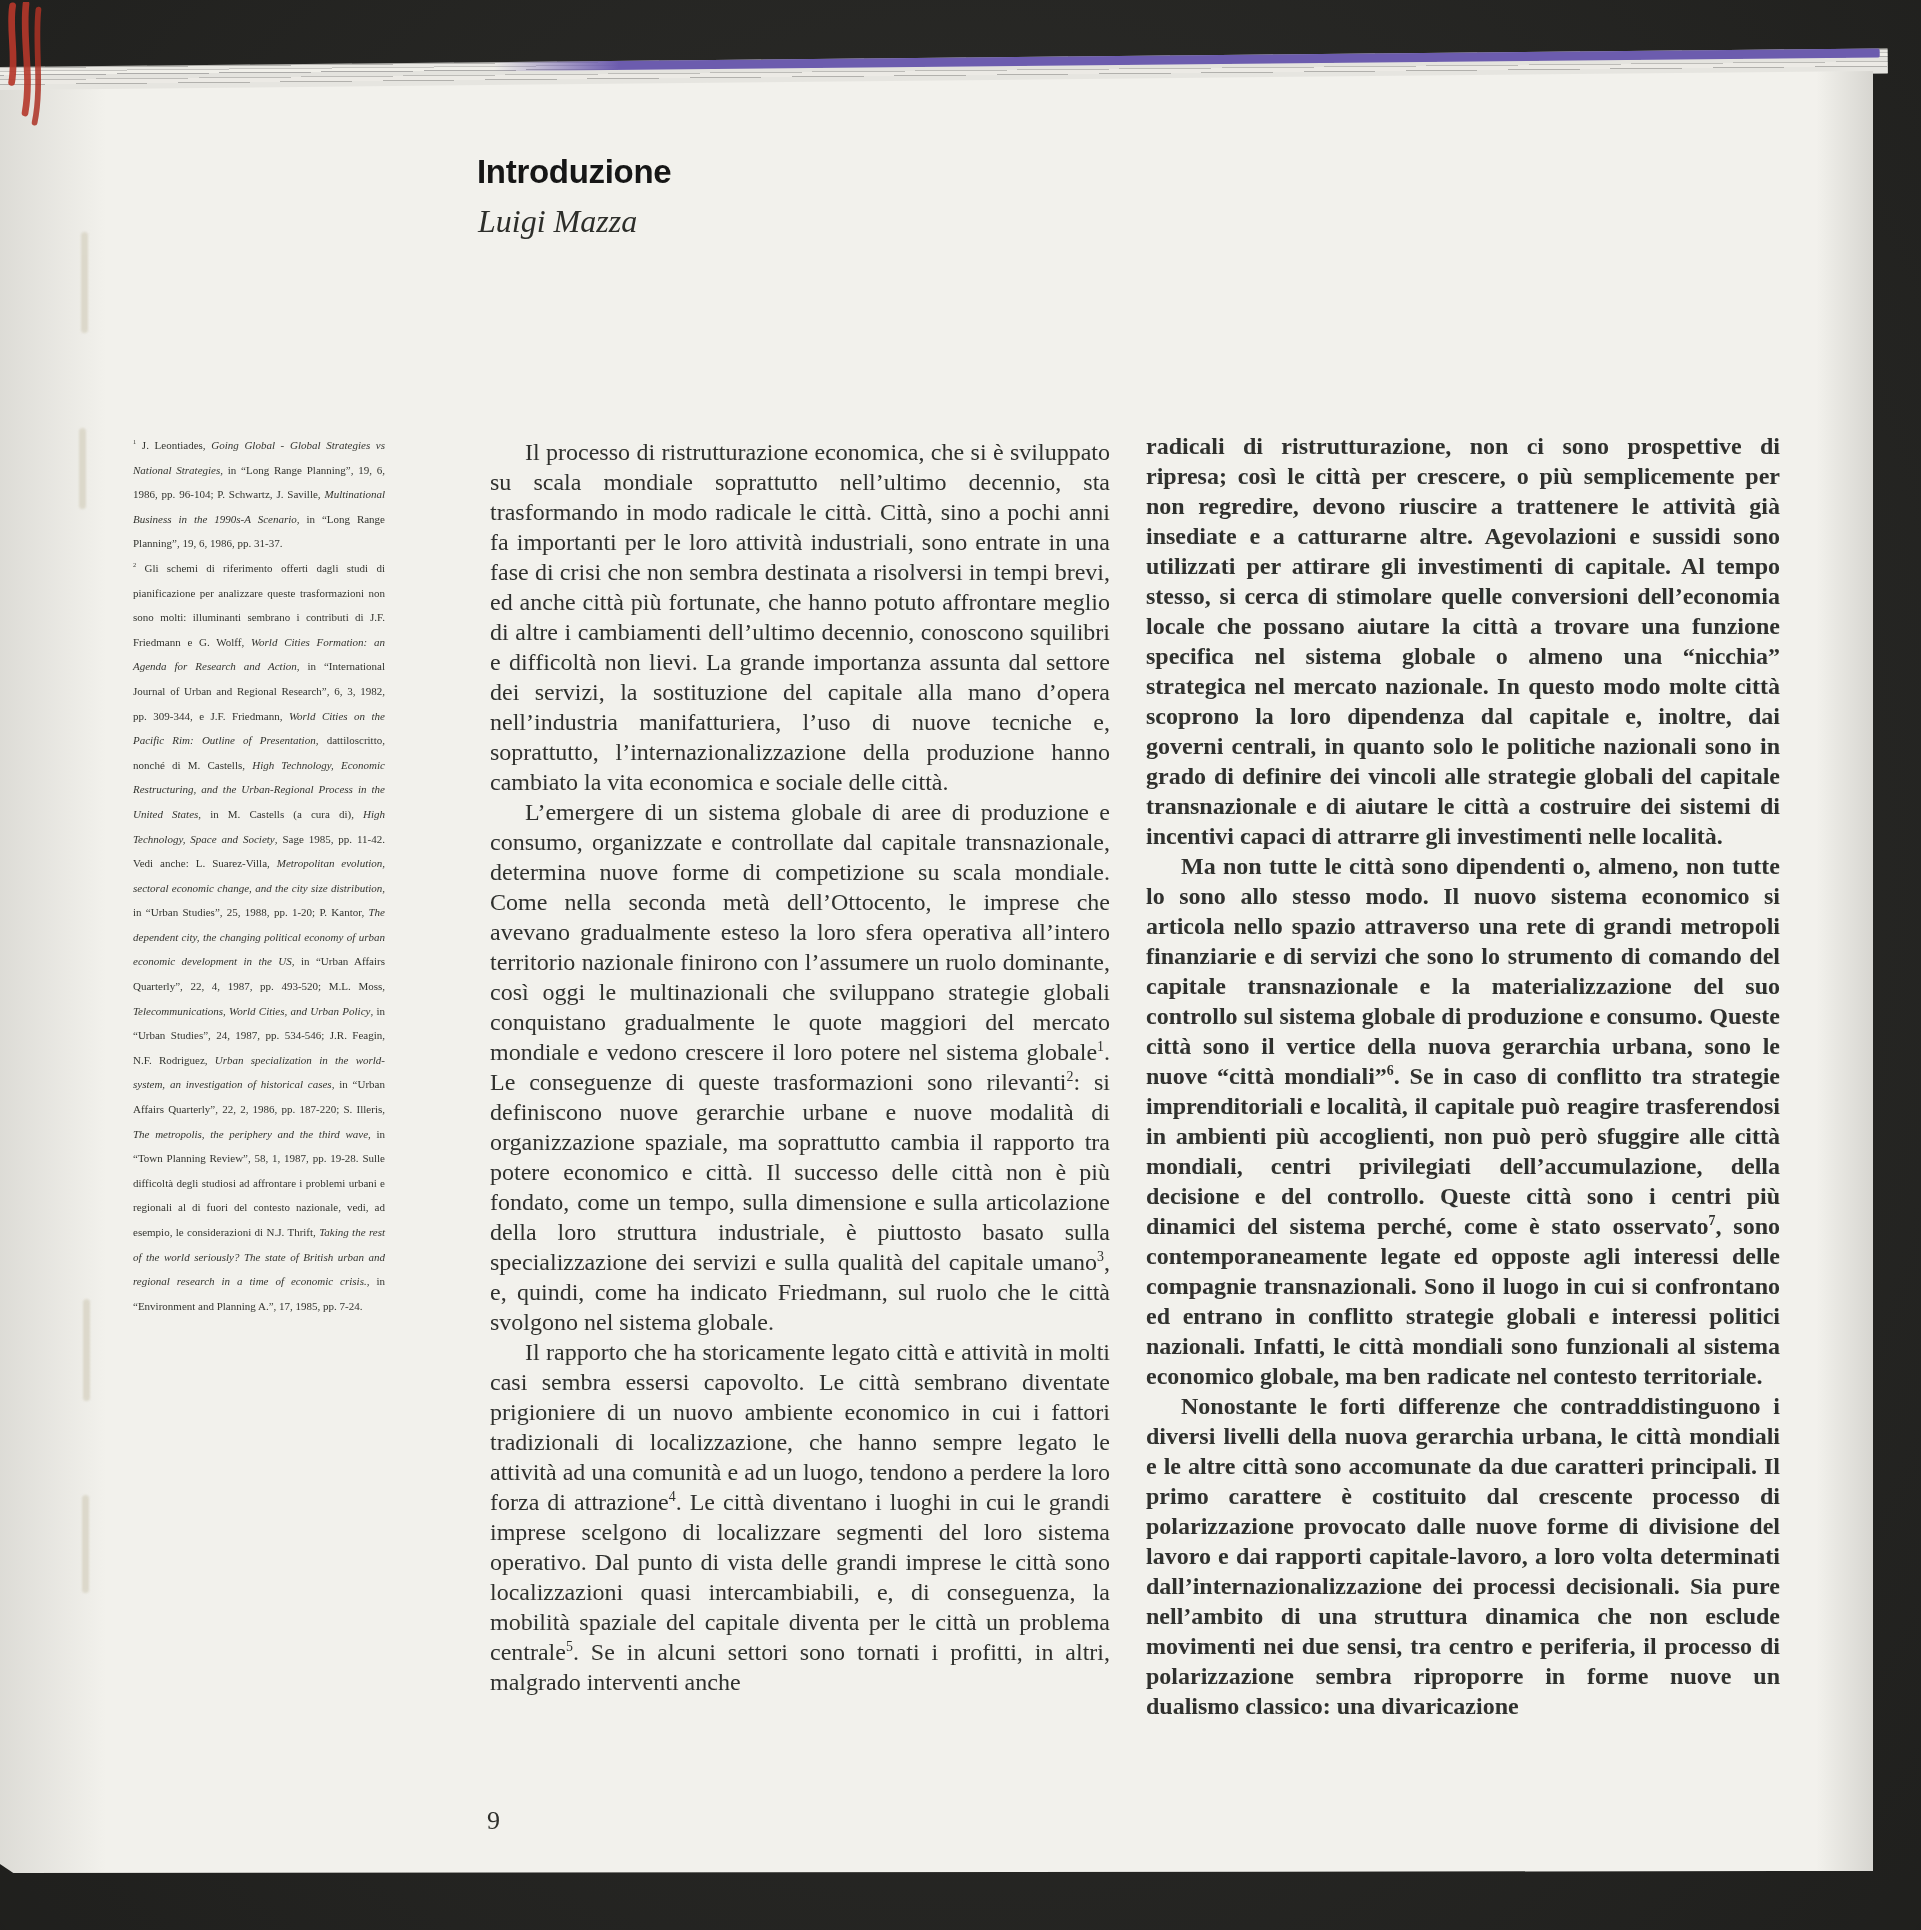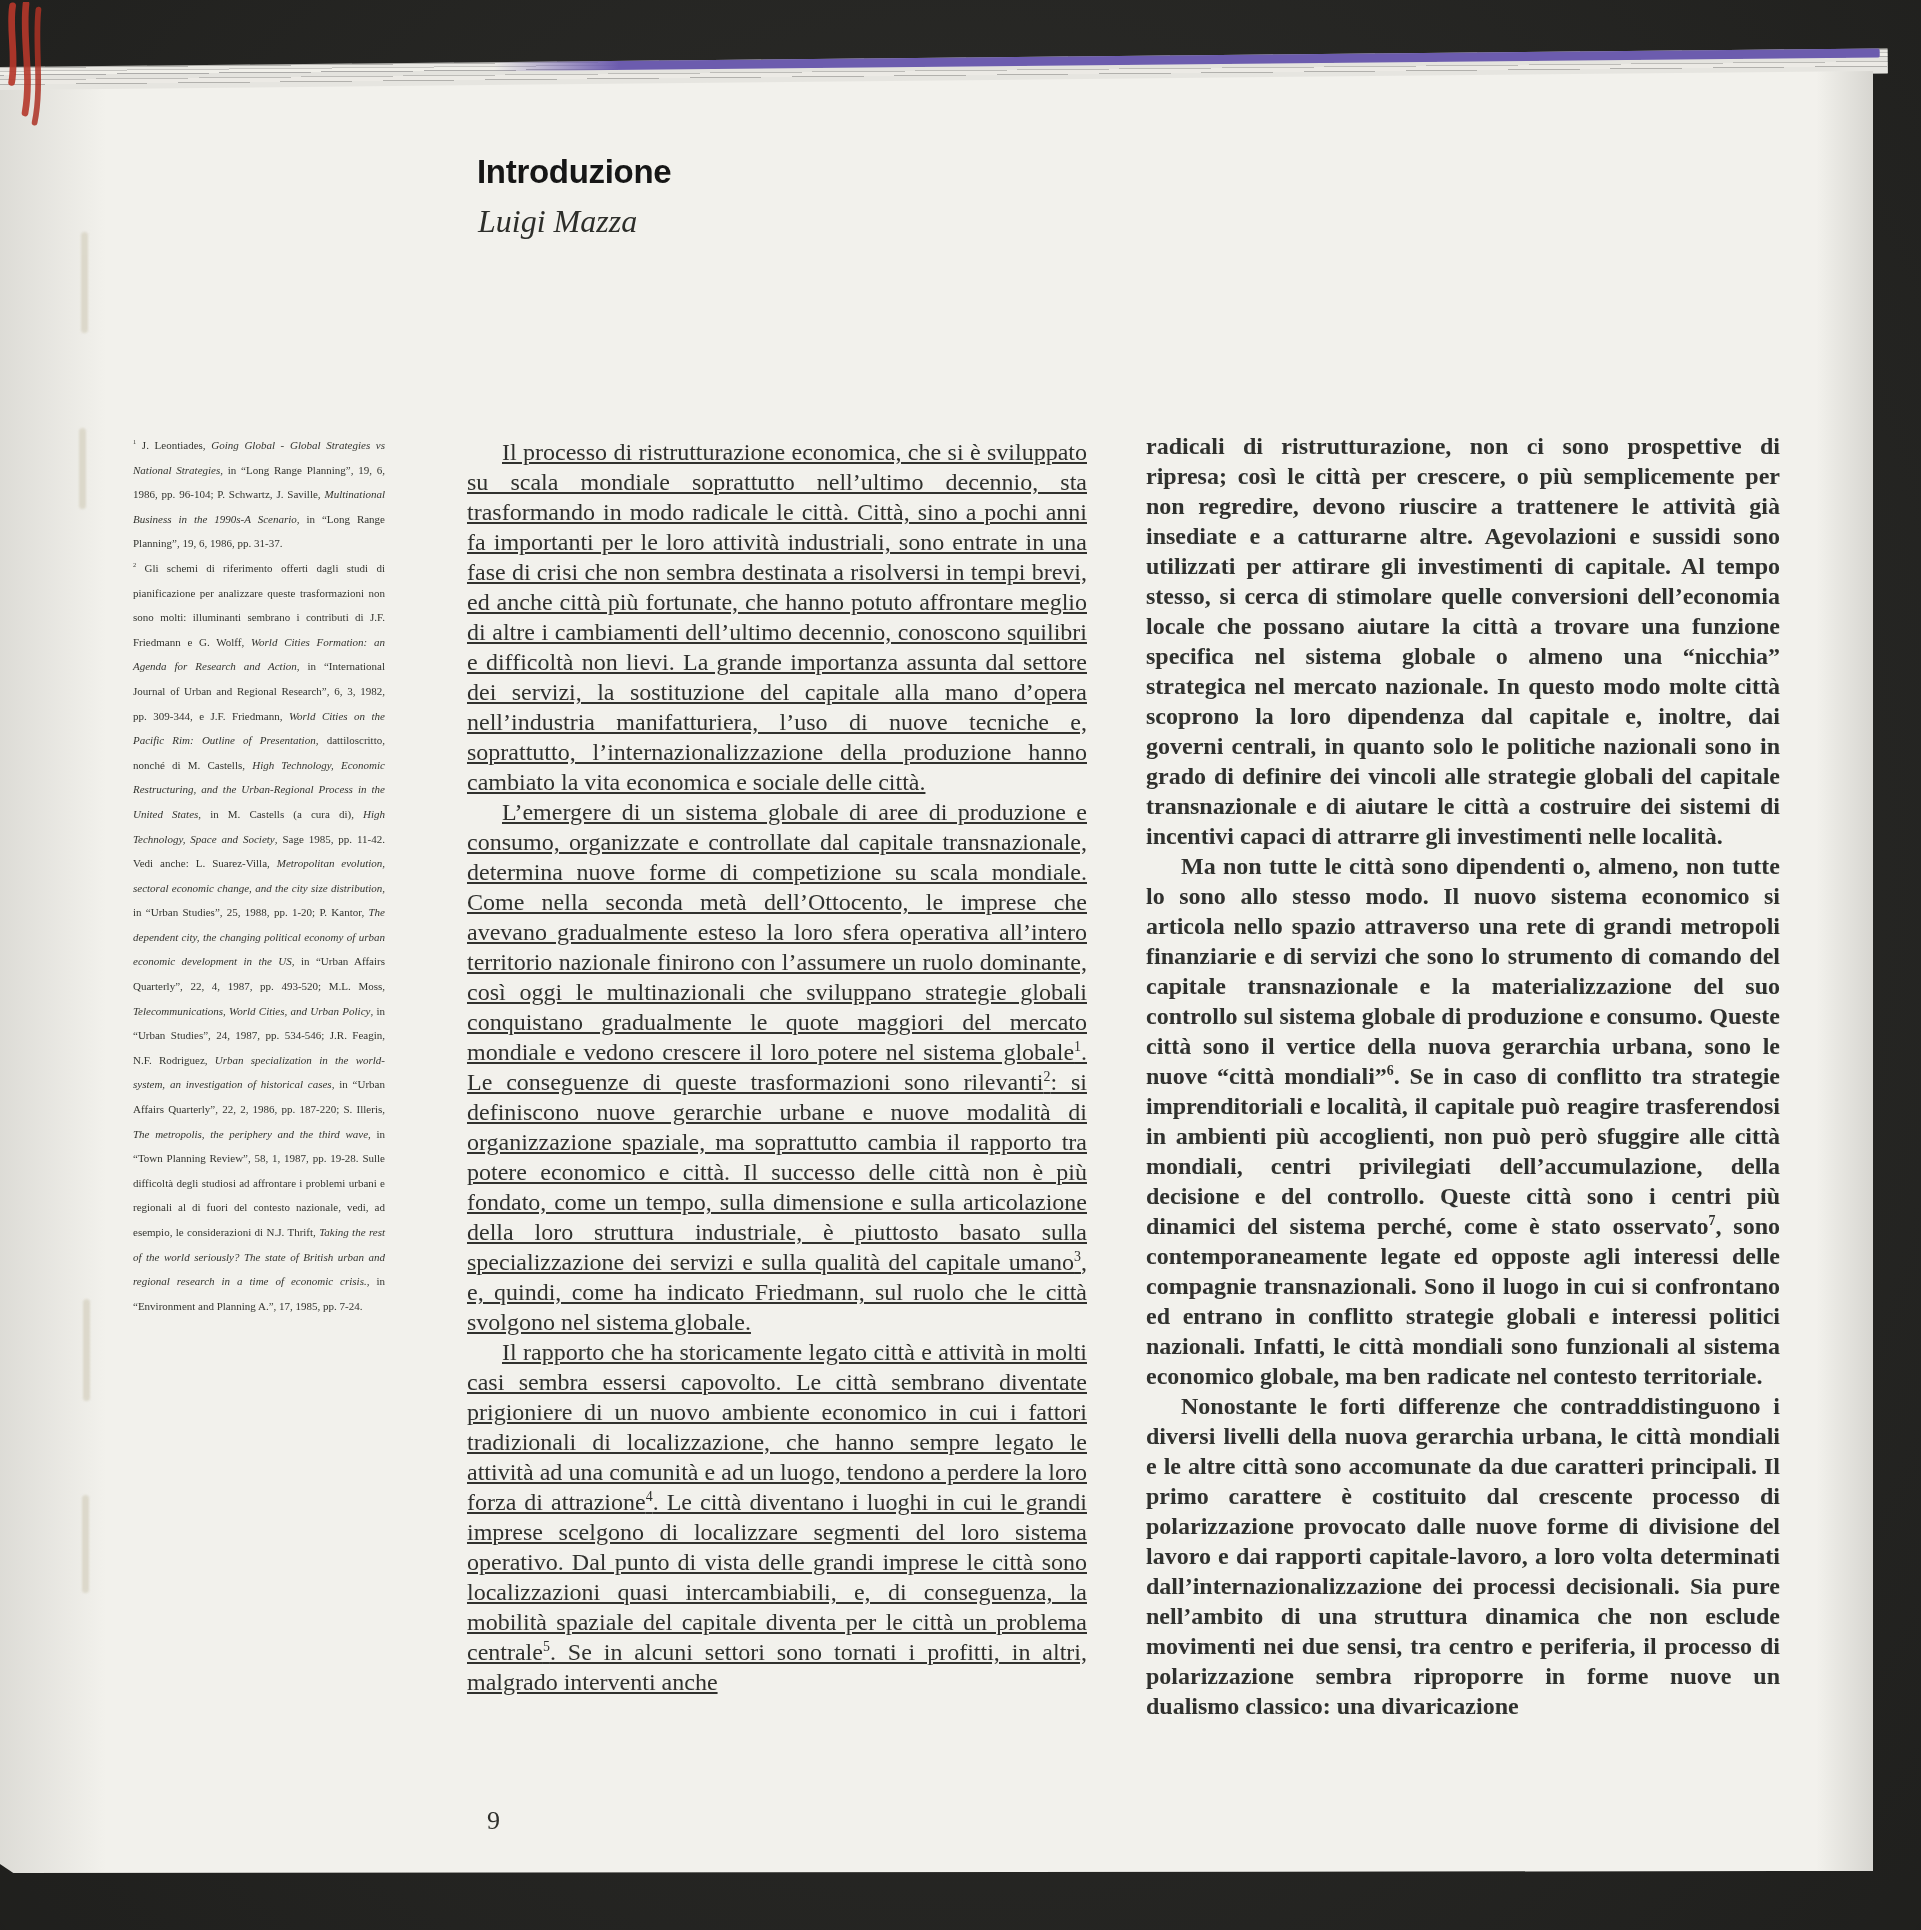--- a/index.html
+++ b/index.html
@@ -46,21 +46,21 @@
   .author{
     position:absolute;left:478px;top:204px;
     font-style:italic;font-size:32px;line-height:1.1;color:#2d2e2a;text-align:center;
   }
   .fncol{
     position:absolute;left:133px;top:433px;width:252px;
     font-size:11px;line-height:24.6px;text-align:justify;color:#33342f;
   }
   .fn{margin:0;}
   .col{position:absolute;width:620px;top:437px;font-size:24px;line-height:30px;text-align:justify;}
-  .col1{left:467px;text-decoration:underline;}
+  .col1{left:490px;}
   .col2{left:1146px;top:431px;width:634px;font-weight:bold;}
   .para{margin:0;}
   .para.indent{text-indent:35px;}
   .it{font-style:italic;}
   .sup{font-size:0.58em;vertical-align:super;line-height:0;}
   .pagenum{position:absolute;left:487px;top:1806px;font-size:26px;color:#2f302c;}
 </style>
 </head>
 <body>
 

